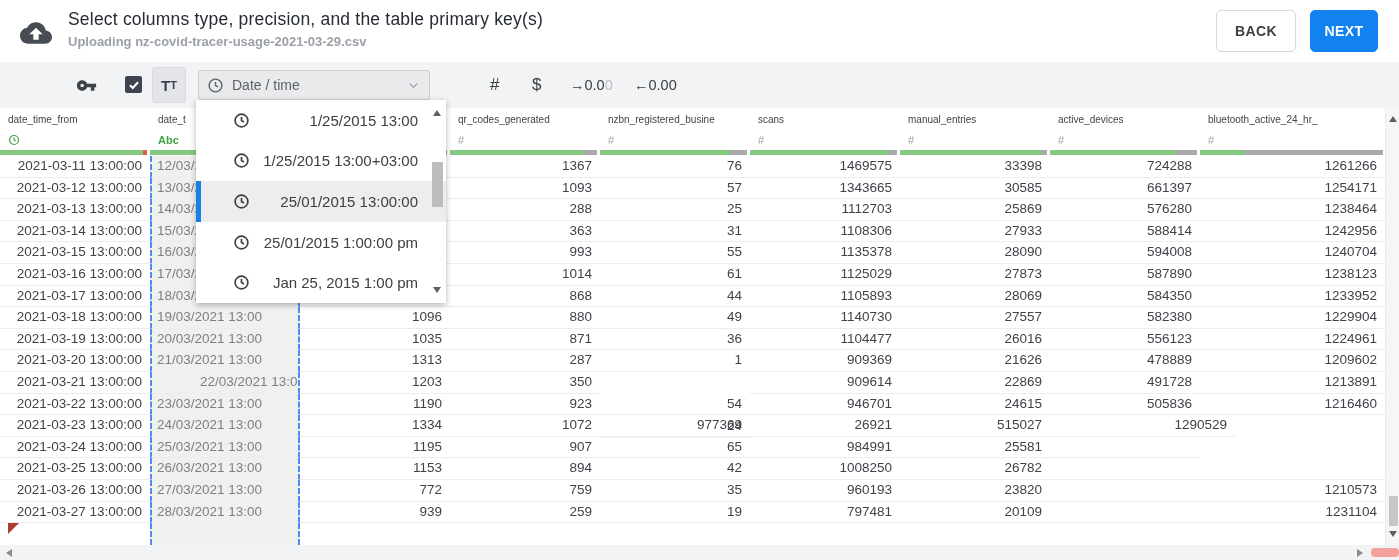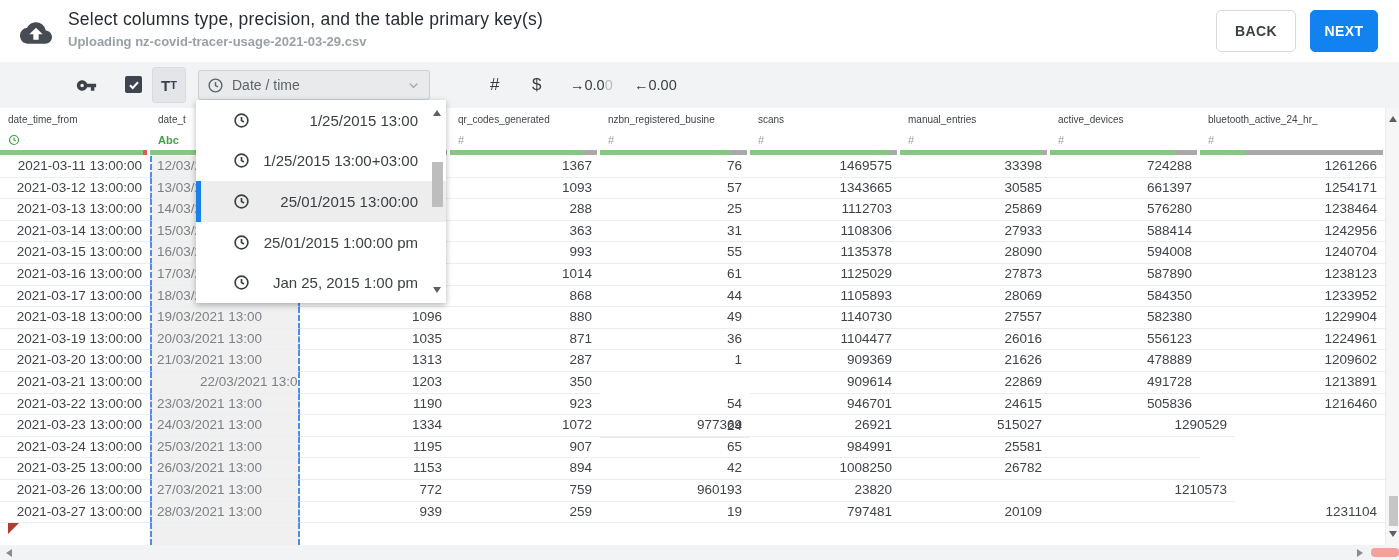--- a/index.html
+++ b/index.html
@@ -369,20 +369,21 @@
           <div class="td ra" style="width: 150px;">1008250</div>
           <div class="td ra" style="width: 150px;">26782</div>
           <div class="td ra" style="width: 150px;"></div>
           <div class="td ra" style="width: 185px;"></div>
         </div>
         <div class="tr">
           <div class="td ra" style="width: 150px;">2021-03-26 13:00:00</div>
           <div class="td col-sel" style="width: 150px;">27/03/2021 13:00</div>
           <div class="td ra" style="width: 150px;">772</div>
           <div class="td ra" style="width: 150px;">759</div>
+          <div class="td ra" style="width: 150px;">35</div>
           <div class="td ra" style="width: 150px;">960193</div>
           <div class="td ra" style="width: 150px;">23820</div>
           <div class="td ra" style="width: 150px;"></div>
           <div class="td ra" style="width: 185px;">1210573</div>
         </div>
         <div class="tr">
           <div class="td ra" style="width: 150px;">2021-03-27 13:00:00</div>
           <div class="td col-sel" style="width: 150px;">28/03/2021 13:00</div>
           <div class="td ra" style="width: 150px;">939</div>
           <div class="td ra" style="width: 150px;">259</div>

